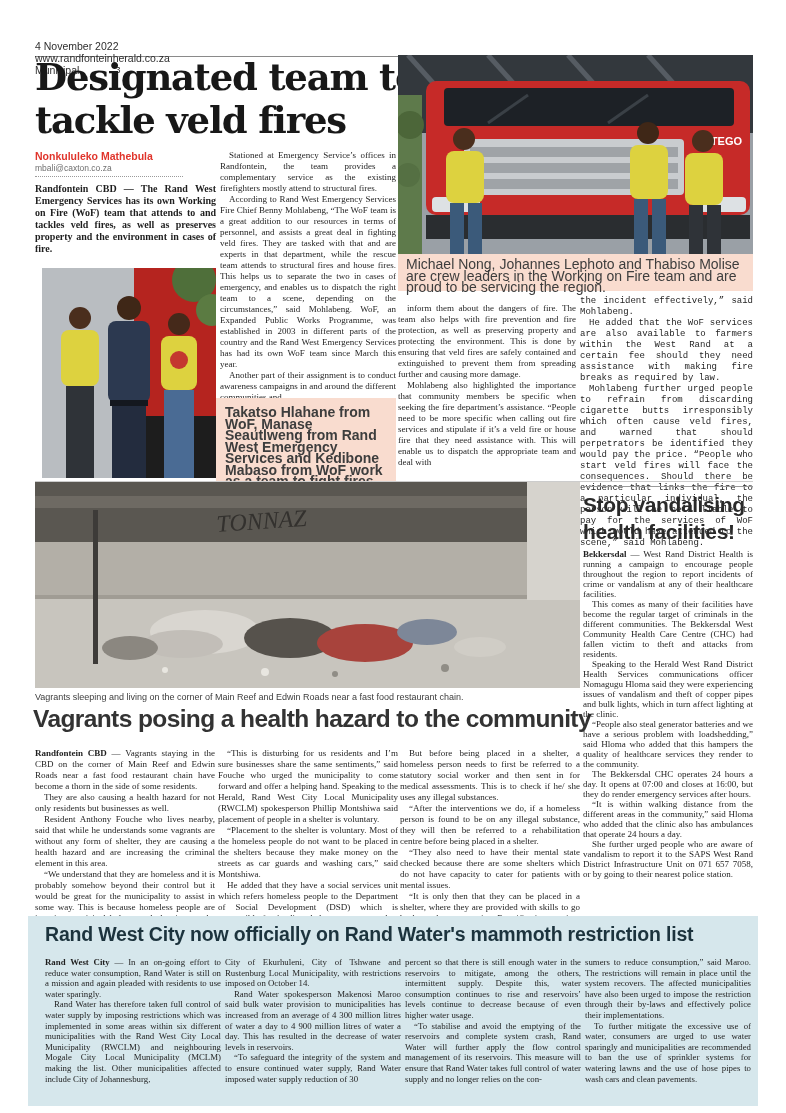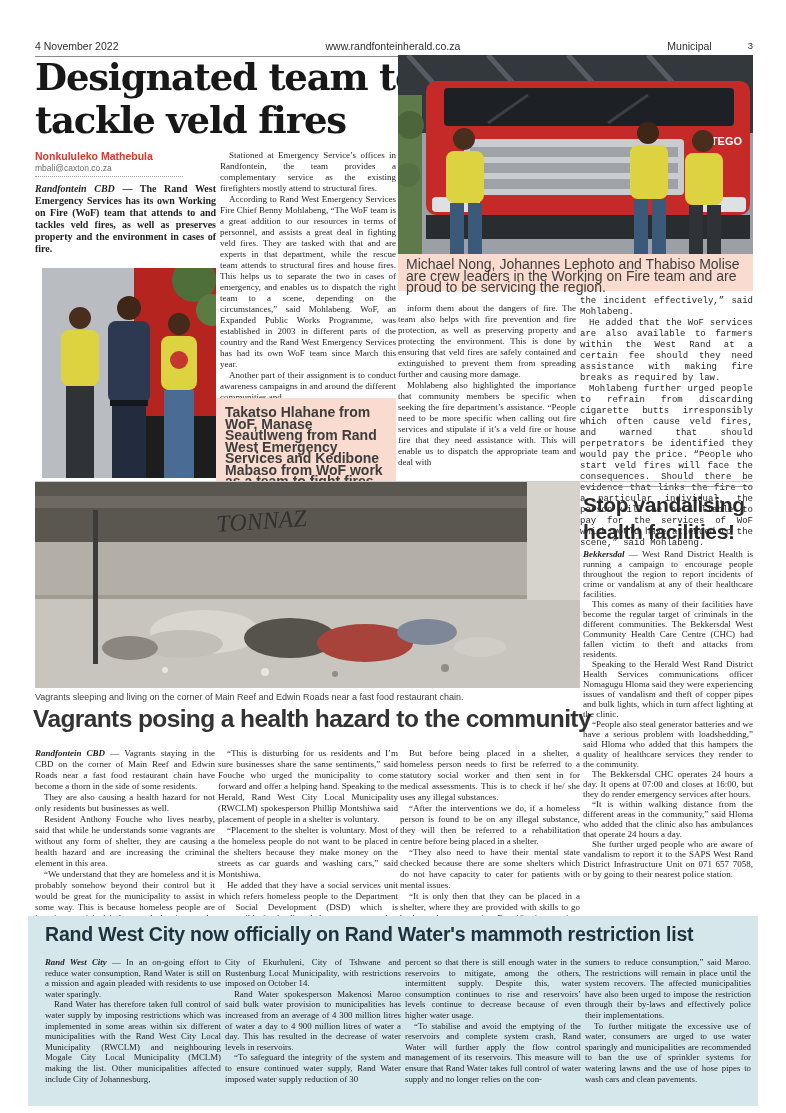--- a/index.html
+++ b/index.html
@@ -1,36 +1,36 @@
 <!DOCTYPE html>
 <html style="--text: #1f1f1f; --byline-red: #e0352c; --caption-bg: #f9dccf; --water-box-bg: #d6e7ec;"><head>
 <meta charset="utf-8">
 <style>
   * { margin:0; padding:0; box-sizing:border-box; }
   html,body { background:#ffffff; }
   .page { position:relative; width:786px; height:1113px; background:#fff; overflow:hidden;
           color:var(--text,#1f1f1f); font-family:"Liberation Serif", serif; }
-  .abs { position:absolute; }
+  .abs { position:absolute;flex-direction:column; }
 
   
   .header-bar { left:35px; top:40px; width:718px; height:17px; border-bottom:1px solid #8a8a8a;
                 display:flex; justify-content:space-between; align-items:flex-start;
                 font-family:"Liberation Sans",sans-serif; font-size:10.5px; color:#2e2e2e; }
   .header-right { display:flex; gap:36px; }
   .pgnum { font-size:9.5px; }
 
   
   .headline-main { left:35px; top:56px; width:384px; font-family:"DejaVu Serif",serif;
                    font-size:37px; line-height:1.16; letter-spacing:-1.2px; color:#181818; }
   .byline-name { left:35px; top:150px; font-family:"Liberation Sans",sans-serif; font-weight:bold;
                  font-size:10.5px; color:var(--byline-red,#e0352c); }
   .byline-email { left:35px; top:163px; font-family:"Liberation Sans",sans-serif; font-size:8.5px; color:#6f6f6f; }
   .byline-rule { left:35px; top:176px; width:148px; border-top:1px dotted #9a9a9a; }
   .lead { left:35px; top:183px; width:181px; font-weight:bold; font-size:10px; line-height:12px; text-align:justify; }
-  .dateline { font-style:italic; font-weight:bold;margin-top:23px; }
+  .dateline { font-weight:bold;margin-top:23px; }
   .bodycol { font-size:9px; line-height:11px; text-align:justify; }
   .bodycol p.g { text-indent:9px; }
   .col-fire2 { left:220px; top:150px; width:176px; height:246px; }
   .col-fire3 { left:398px; top:303px; width:178px; height:180px; }
   .col-fire4 { left:580px; top:296px; width:173px; height:180px;font-family:Liberation Mono, monospace; }
   .photo-frame { overflow:hidden; background:#888; }
   .team-photo { left:42px; top:268px; width:174px; height:210px; }
   .truck-photo { left:398px; top:55px; width:355px; height:199px; }
   .caption-box { background:var(--caption-bg,#f9dccf); font-family:"Liberation Sans",sans-serif;
                  font-size:14px; line-height:11.5px; color:#3d3d3d; padding:9px; }

